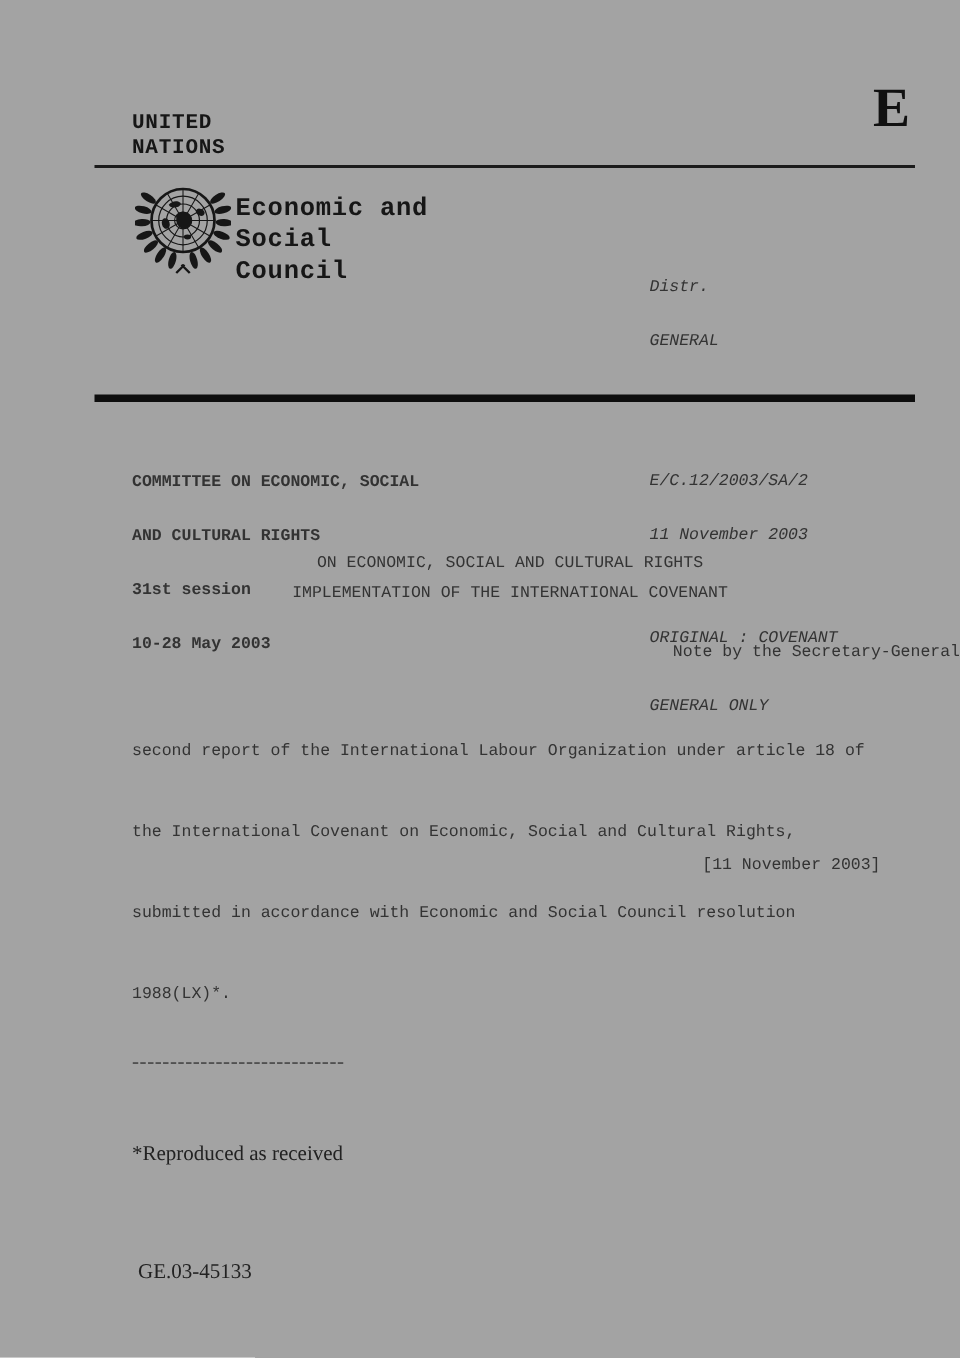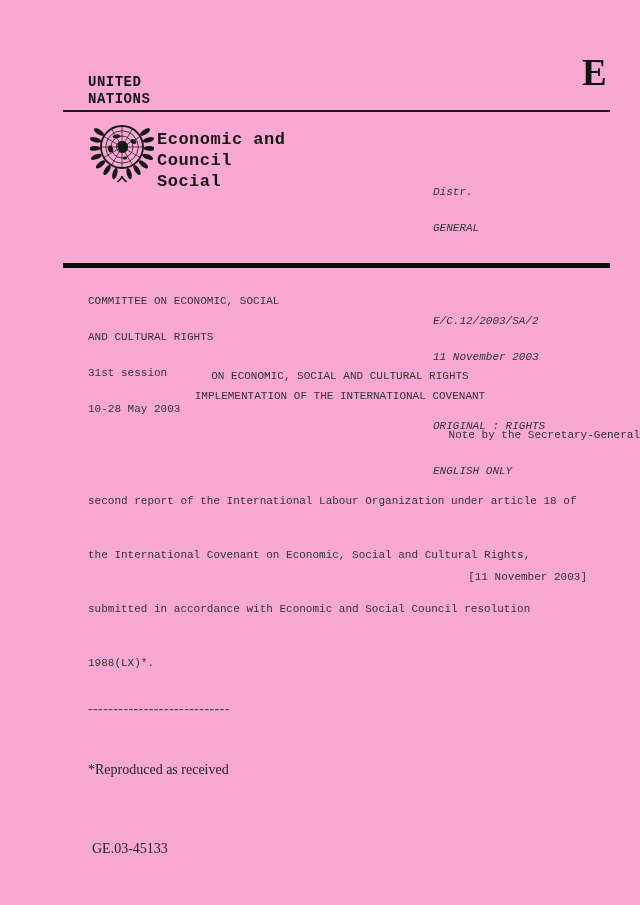--- a/index.html
+++ b/index.html
@@ -1,20 +1,20 @@
 <!DOCTYPE html>
 <html><head>
 <meta charset="utf-8">
 <style>
   html, body { margin: 0; padding: 0; background: #e8e8e8; }
   .page {
     position: relative;
     width: 640px; height: 905px;
     margin: 0 auto;
-    background: #f9a8d4;
+    background: #a3a3a3;
     color: #2a2a2a;
     overflow: hidden;
     font-family: "Liberation Mono", "DejaVu Sans Mono", monospace;
   }
 
   .org {
     position: absolute; left: 88px; top: 74px;
     font-size: 14px; font-weight: 700; letter-spacing: 0.5px;
     line-height: 17px; color: #161616;
   }
@@ -36,22 +36,22 @@
   .distr {
     position: absolute; left: 433px; top: 138px;
     font-size: 11px; line-height: 12px; color: #333; white-space: pre; font-style: italic;
   }
   .distr .grp { margin-bottom: 9px; }
   .thick-bar {
     position: absolute; left: 63px; top: 263px;
     width: 547px; height: 5px; background: #0e0e0e;
   }
   .committee {
-    position: absolute; left: 88px; top: 271px;
-    font-size: 11px; line-height: 12px; color: #333; white-space: pre;
+    position: absolute; left: 88px; top: 292px;
+    font-size: 11px; line-height: 12px; color: #333; white-space: pre; font-weight: bold;
   }
   .center-col {
     position: absolute; left: 40px; width: 600px;
     text-align: center; font-size: 11px; color: #333;
   }
   .doc-title { top: 366px; line-height: 20px; }
   .doc-subtitle { top: 429px; text-align: right; }
   .paragraph {
     position: absolute; left: 88px; top: 456px; width: 505px;
     font-size: 11px; line-height: 18px; color: #333; white-space: pre;
@@ -120,35 +120,35 @@
         <ellipse cx="32" cy="56.5" rx="2.4" ry="5.8" transform="rotate(-87 32 29)"></ellipse>
         <ellipse cx="32" cy="56.5" rx="2.4" ry="5.8" transform="rotate(-105 32 29)"></ellipse>
         <ellipse cx="32" cy="56.5" rx="2.4" ry="5.8" transform="rotate(-123 32 29)"></ellipse>
       </g>
     </g>
     <path d="M27.5 64 L33 58.5 M36.5 64 L31 58.5" stroke="#161616" stroke-width="1.6" fill="none"></path>
   </svg>
 
   <div class="council">
     <div>Economic and</div>
+    <div>Social</div>
     <div>Council</div>
-    <div>Social</div>
   </div>
 
   <div class="distr">
     <div class="grp">
       <div>Distr.</div>
       <div>GENERAL</div>
     </div>
     <div class="grp">
       <div>E/C.12/2003/SA/2</div>
       <div>11 November 2003</div>
     </div>
-    <div class="grp">ORIGINAL : RIGHTS</div>
-    <div class="grp">ENGLISH ONLY</div>
+    <div class="grp">ORIGINAL : COVENANT</div>
+    <div class="grp">GENERAL ONLY</div>
   </div>
 
   <div class="thick-bar"></div>
 
   <div class="committee">
     <div>COMMITTEE ON ECONOMIC, SOCIAL</div>
     <div>AND CULTURAL RIGHTS</div>
     <div>31st session</div>
     <div>10-28 May 2003</div>
   </div>

